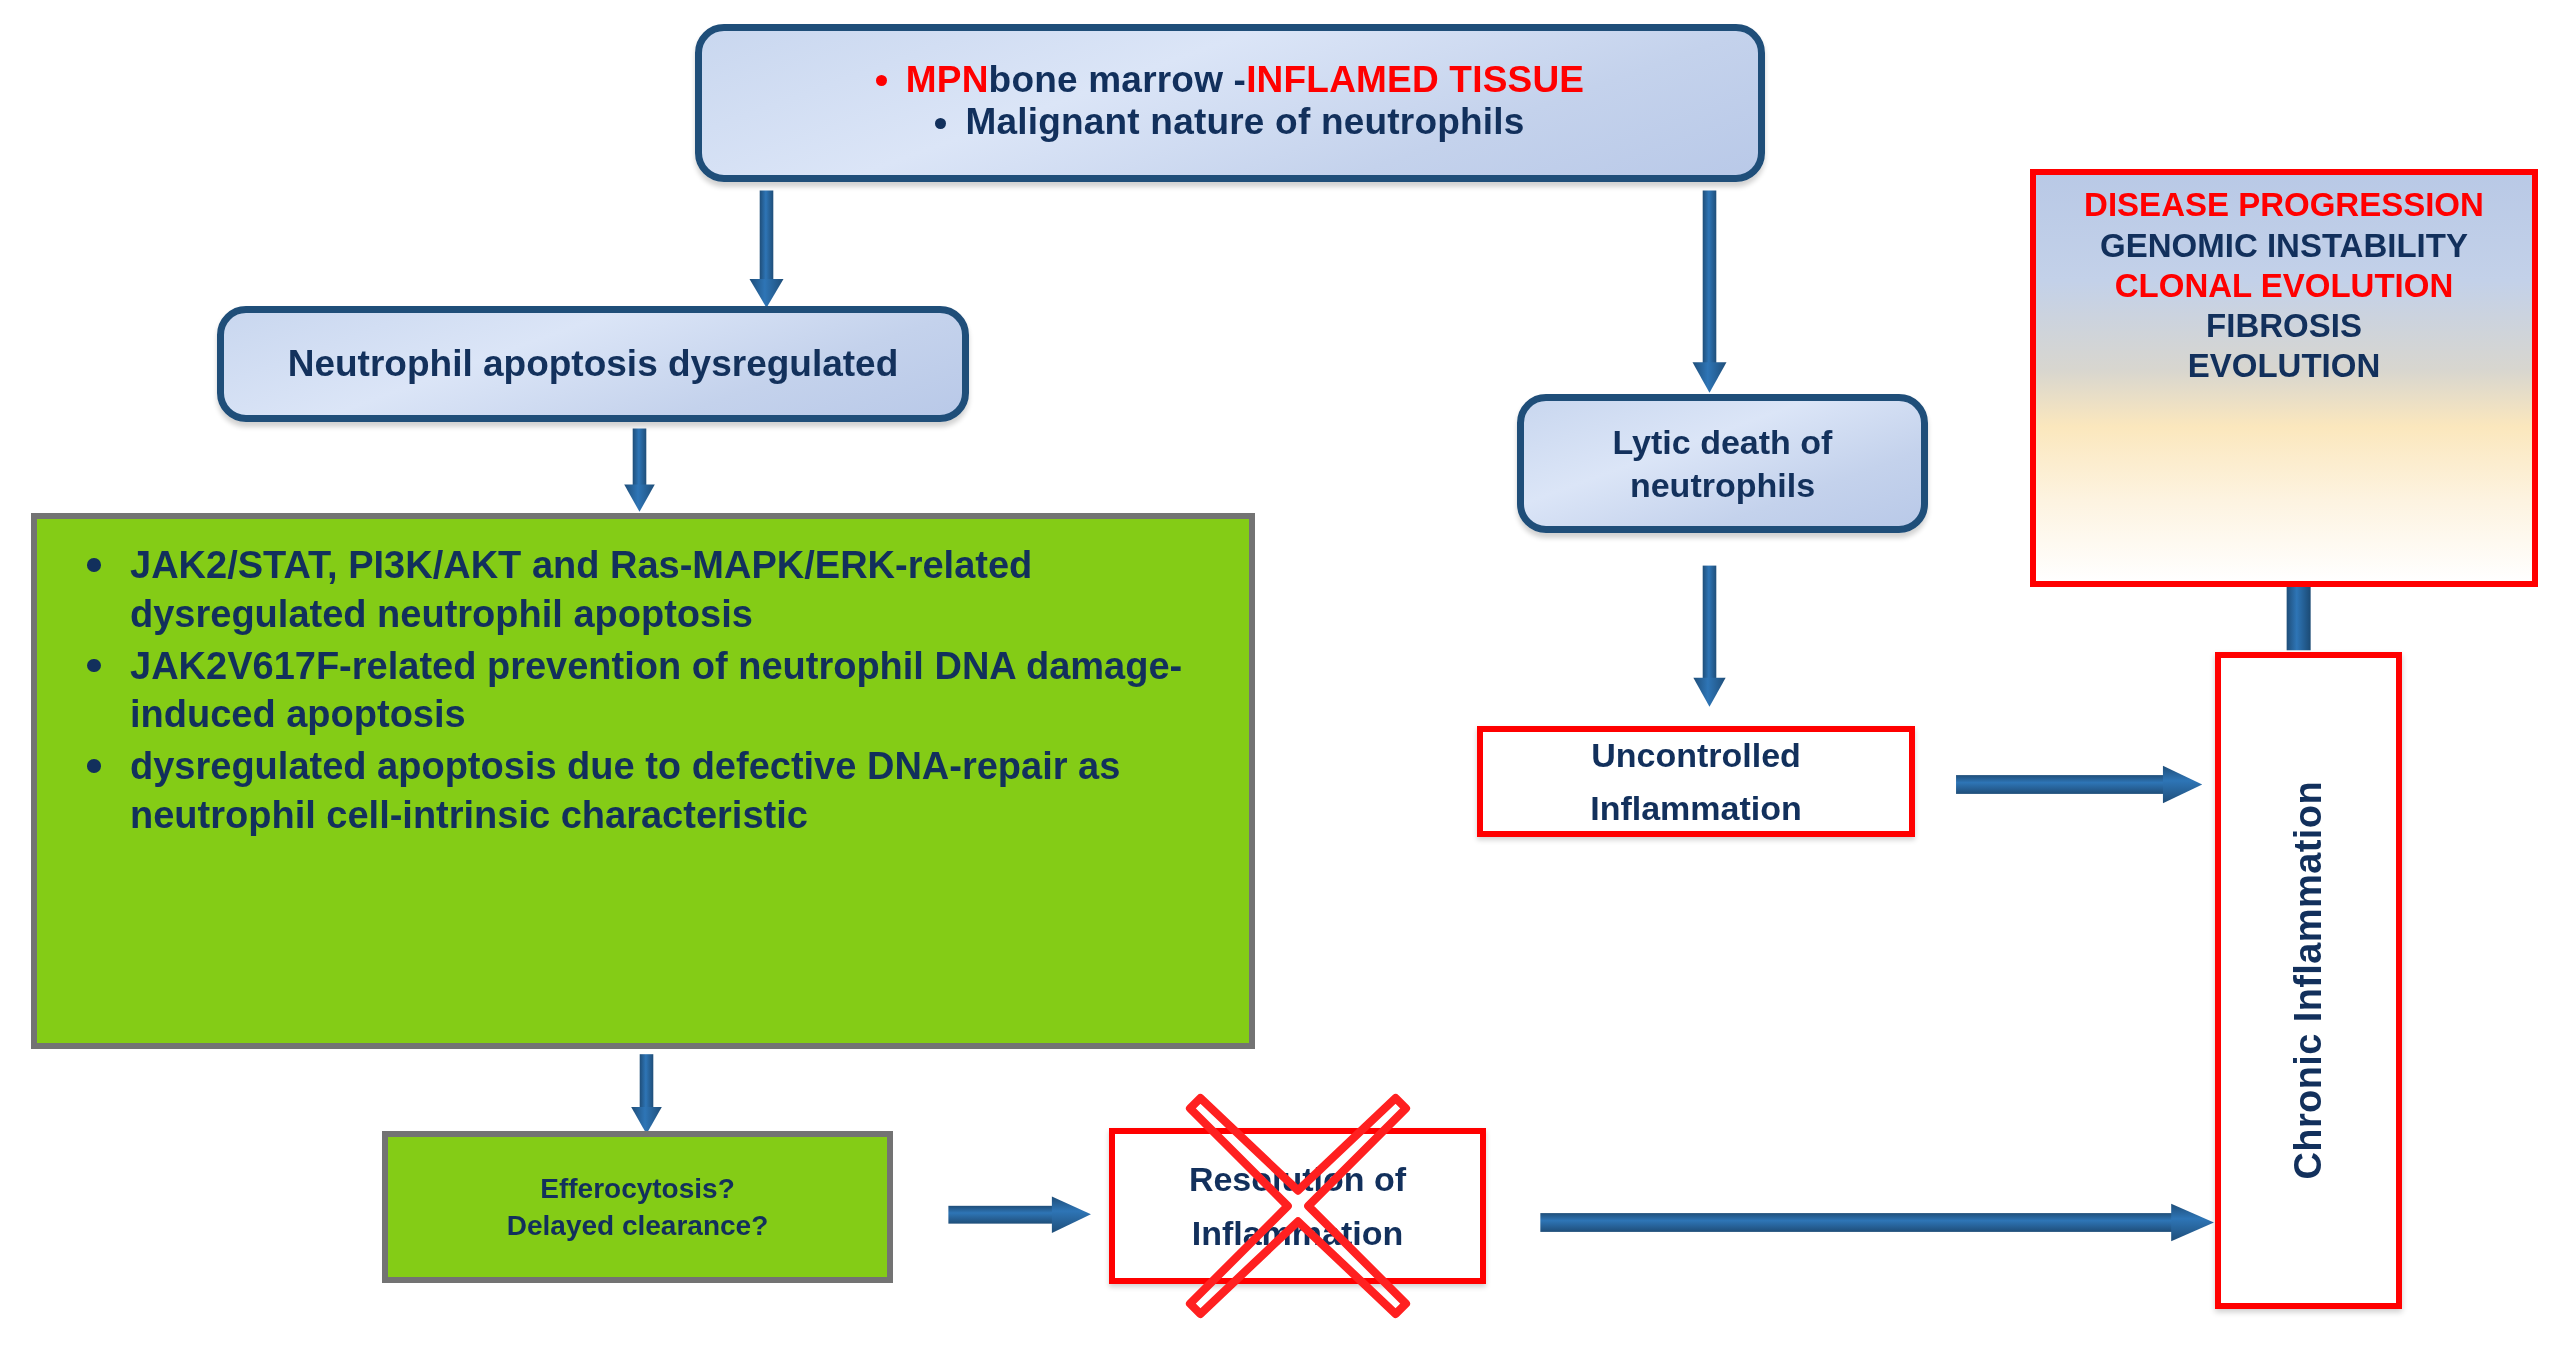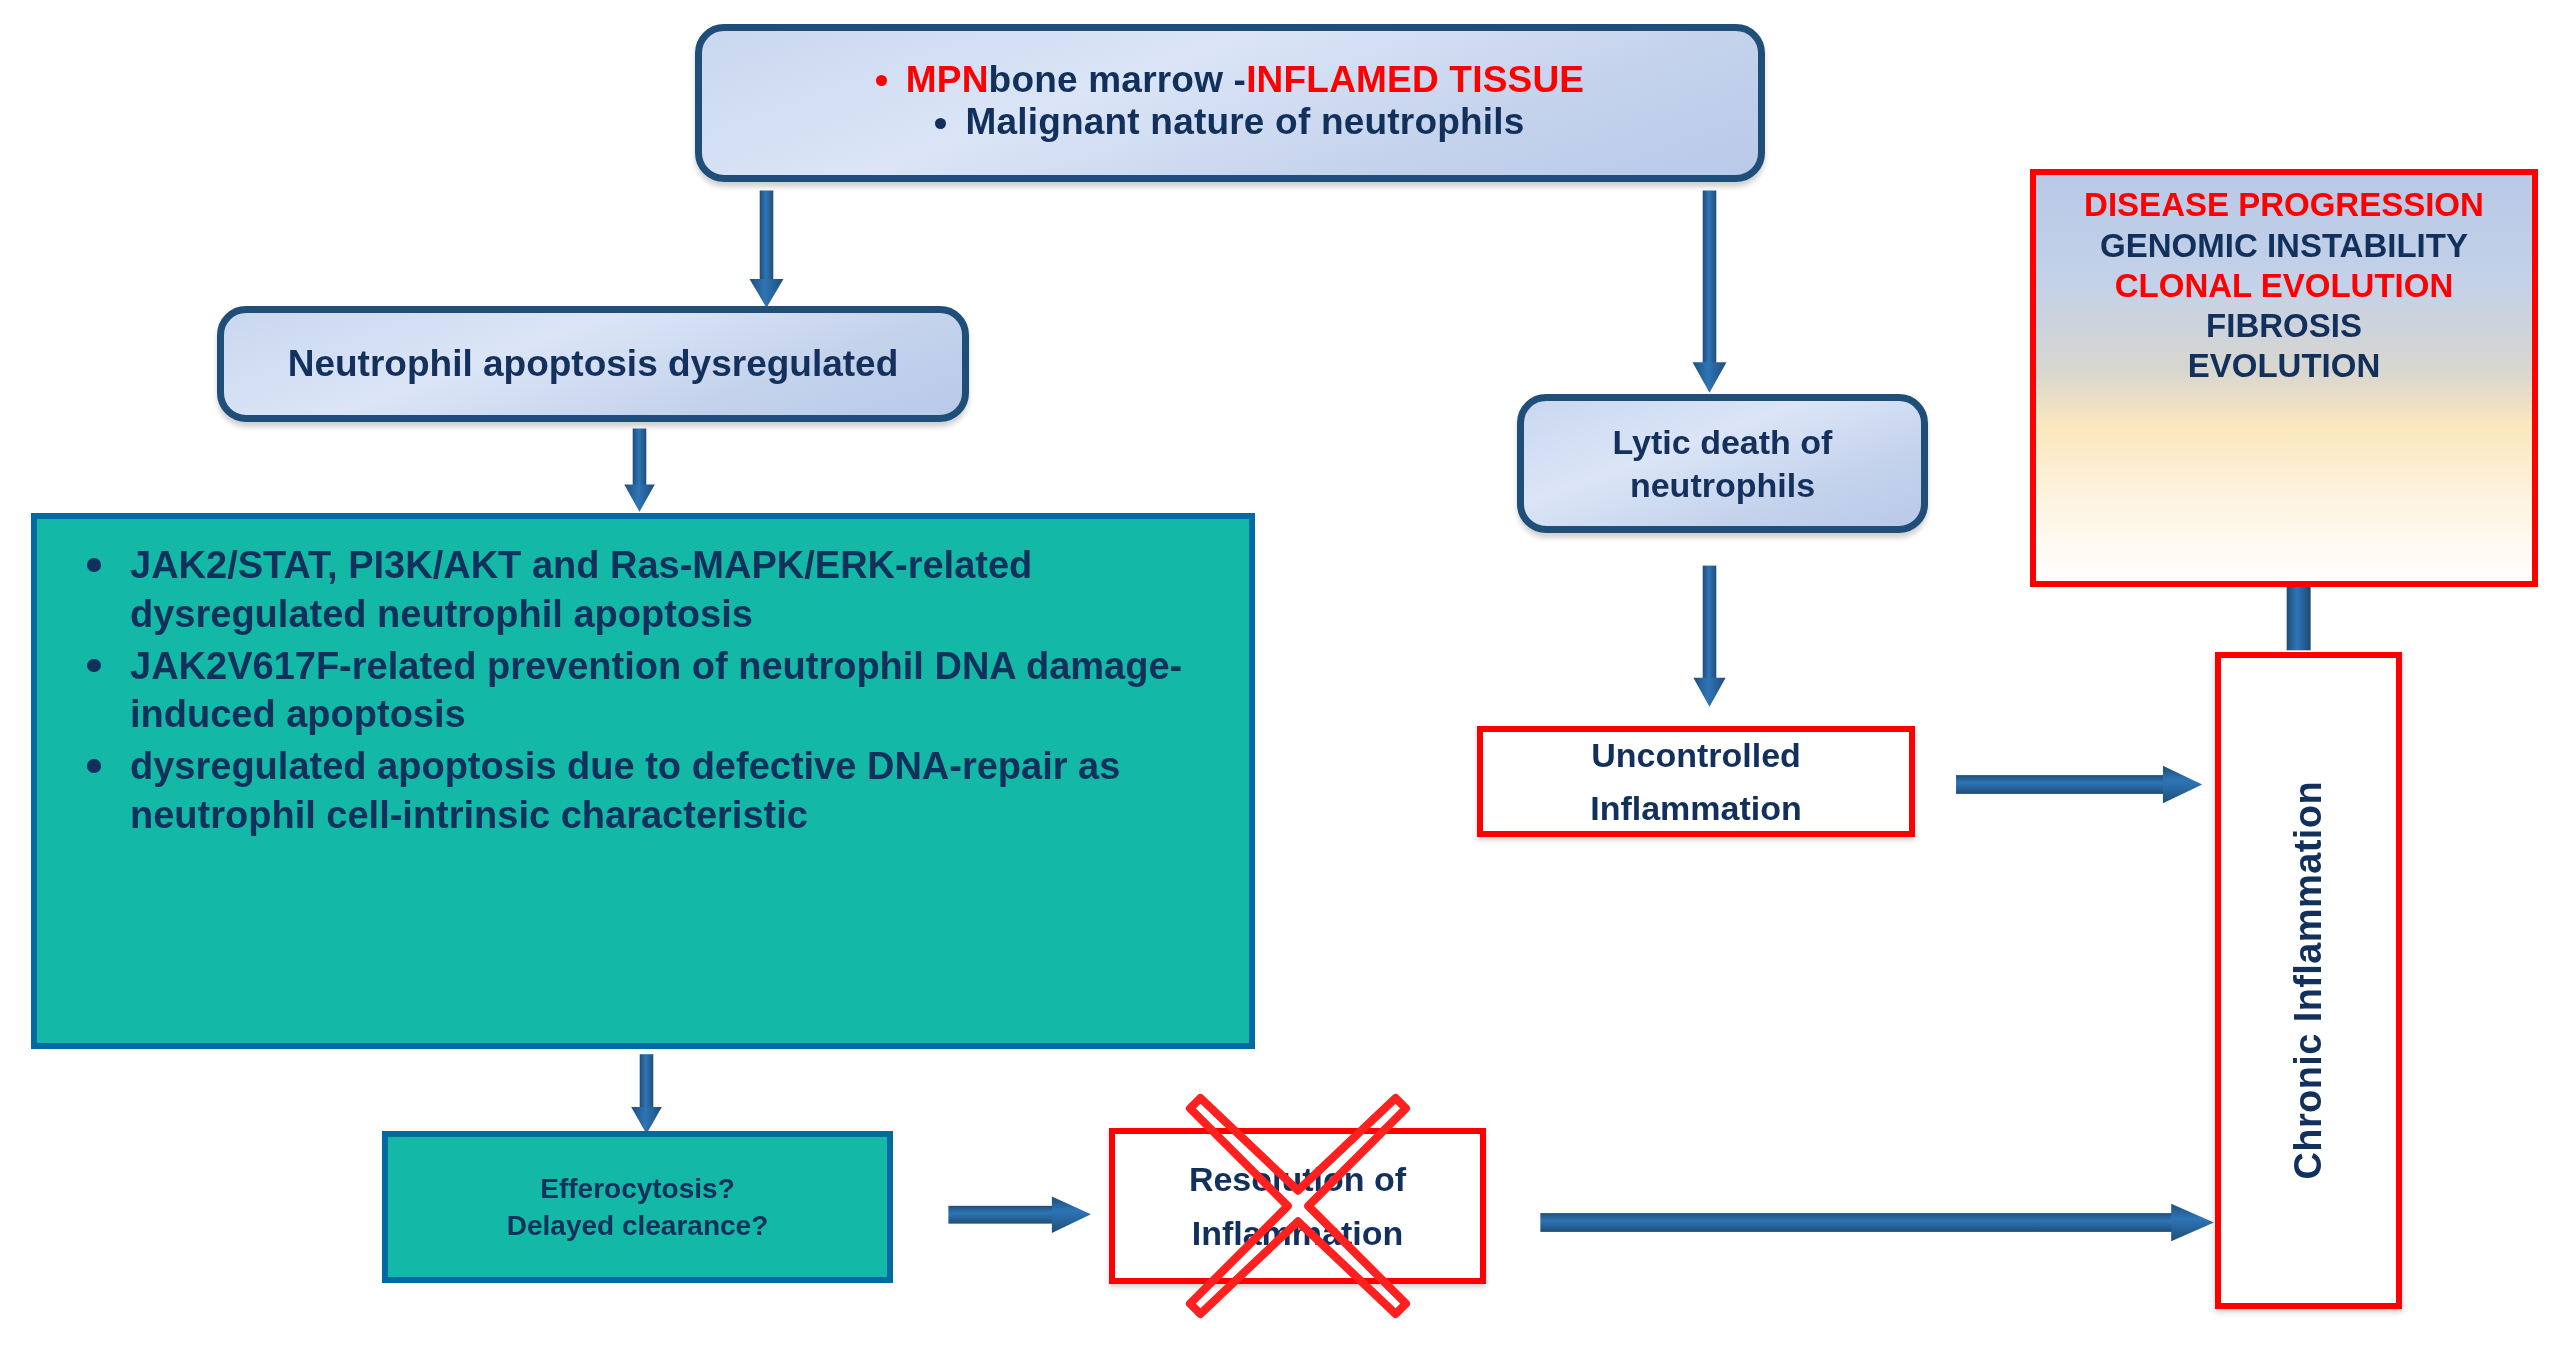--- a/index.html
+++ b/index.html
@@ -25,22 +25,22 @@
     box-shadow:0 4.3px 5.1px rgba(0,0,0,0.18);
     display:flex;
     flex-direction:column;
     align-items:center;
     justify-content:center;
     color:#13315c;
     font-weight:bold;
   }
 
   .purple-box{
-    border:6px solid #0369a1;
-    background:#14b8a6;
+    border:6px solid #737373;
+    background:#84cc16;
     box-sizing:border-box;
     color:#12305c;
     font-weight:bold;
   }
 
   .red-box{
     border:6.8px solid #ff0000;
     background:#ffffff;
     box-sizing:border-box;
     color:#12305c;

